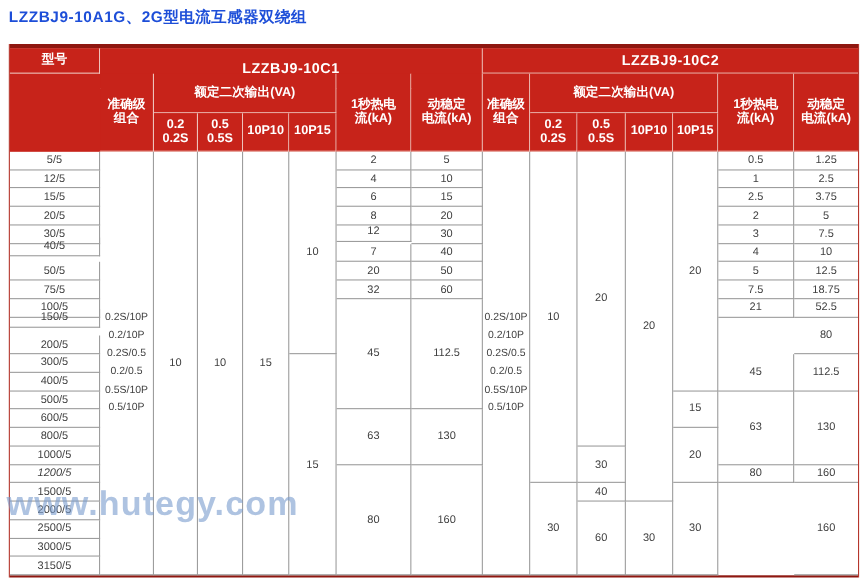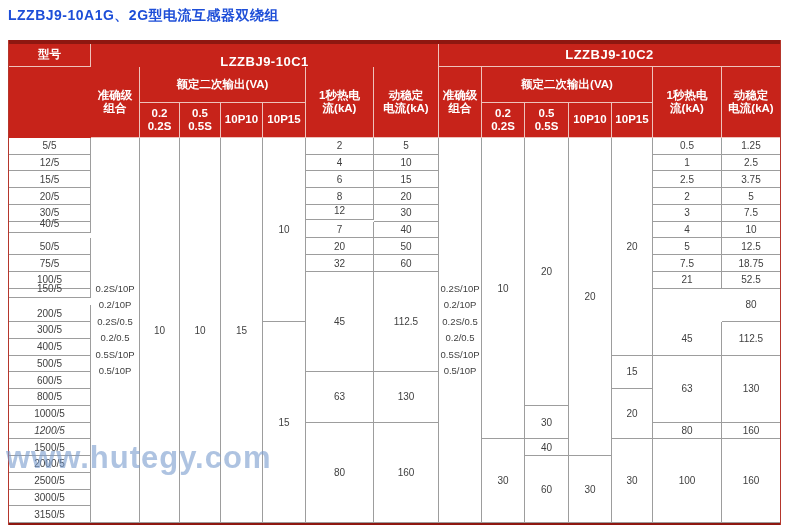--- a/index.html
+++ b/index.html
@@ -179,21 +179,20 @@
       <div class="bcell" style="left: 644px; top: 131.478px; width: 69px; height: 16.7391px;">2.5</div>
       <div class="bcell" style="left: 644px; top: 148.217px; width: 69px; height: 16.7391px;">2</div>
       <div class="bcell" style="left: 644px; top: 164.957px; width: 69px; height: 16.7391px;">3</div>
       <div class="bcell" style="left: 644px; top: 181.696px; width: 69px; height: 16.7391px;">4</div>
       <div class="bcell" style="left: 644px; top: 198.435px; width: 69px; height: 16.7391px;">5</div>
       <div class="bcell" style="left: 644px; top: 215.174px; width: 69px; height: 16.7391px;">7.5</div>
       <div class="bcell" style="left: 644px; top: 231.913px; width: 69px; height: 16.7391px;">21</div>
       <div class="bcell" style="left: 644px; top: 282.13px; width: 69px; height: 33.4783px;">45</div>
       <div class="bcell" style="left: 644px; top: 315.609px; width: 69px; height: 66.9565px;">63</div>
       <div class="bcell" style="left: 644px; top: 382.565px; width: 69px; height: 16.7391px;">80</div>
-      <div class="bcell" style="left: 644px; top: 399.304px; width: 69px; height: 83.6957px;">100</div>
       <div class="bcell lastR" style="left: 713px; top: 98px; width: 58px; height: 16.7391px;">1.25</div>
       <div class="bcell lastR" style="left: 713px; top: 114.739px; width: 58px; height: 16.7391px;">2.5</div>
       <div class="bcell lastR" style="left: 713px; top: 131.478px; width: 58px; height: 16.7391px;">3.75</div>
       <div class="bcell lastR" style="left: 713px; top: 148.217px; width: 58px; height: 16.7391px;">5</div>
       <div class="bcell lastR" style="left: 713px; top: 164.957px; width: 58px; height: 16.7391px;">7.5</div>
       <div class="bcell lastR" style="left: 713px; top: 181.696px; width: 58px; height: 16.7391px;">10</div>
       <div class="bcell lastR" style="left: 713px; top: 198.435px; width: 58px; height: 16.7391px;">12.5</div>
       <div class="bcell lastR" style="left: 713px; top: 215.174px; width: 58px; height: 16.7391px;">18.75</div>
       <div class="bcell lastR" style="left: 713px; top: 231.913px; width: 58px; height: 16.7391px;">52.5</div>
       <div class="bcell lastR" style="left: 713px; top: 248.652px; width: 58px; height: 33.4783px;">80</div>

